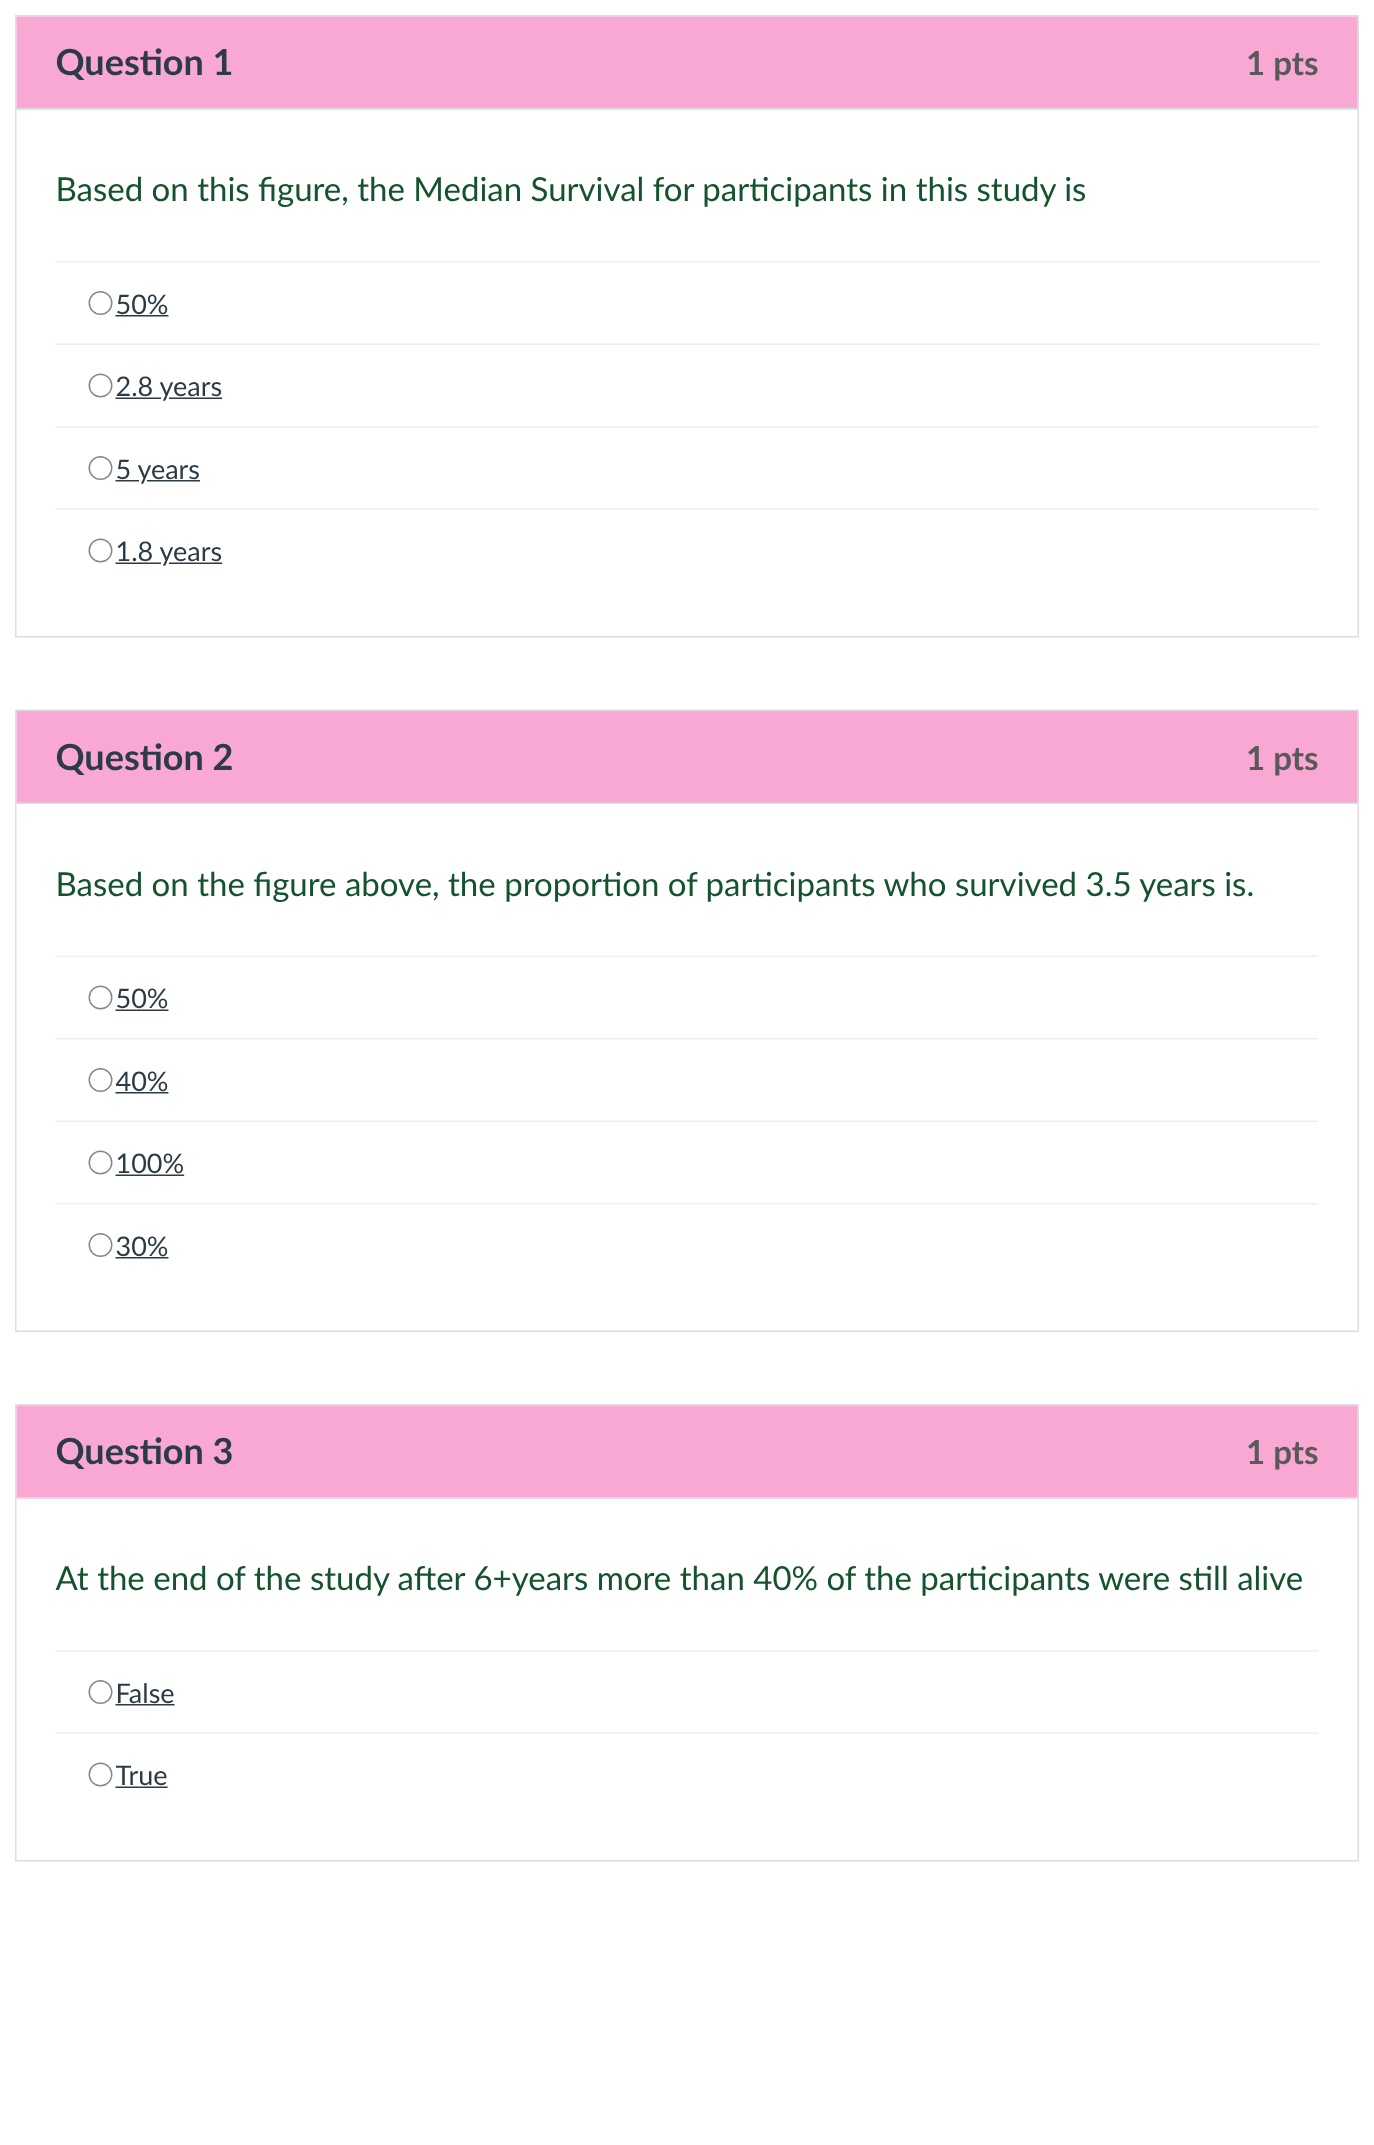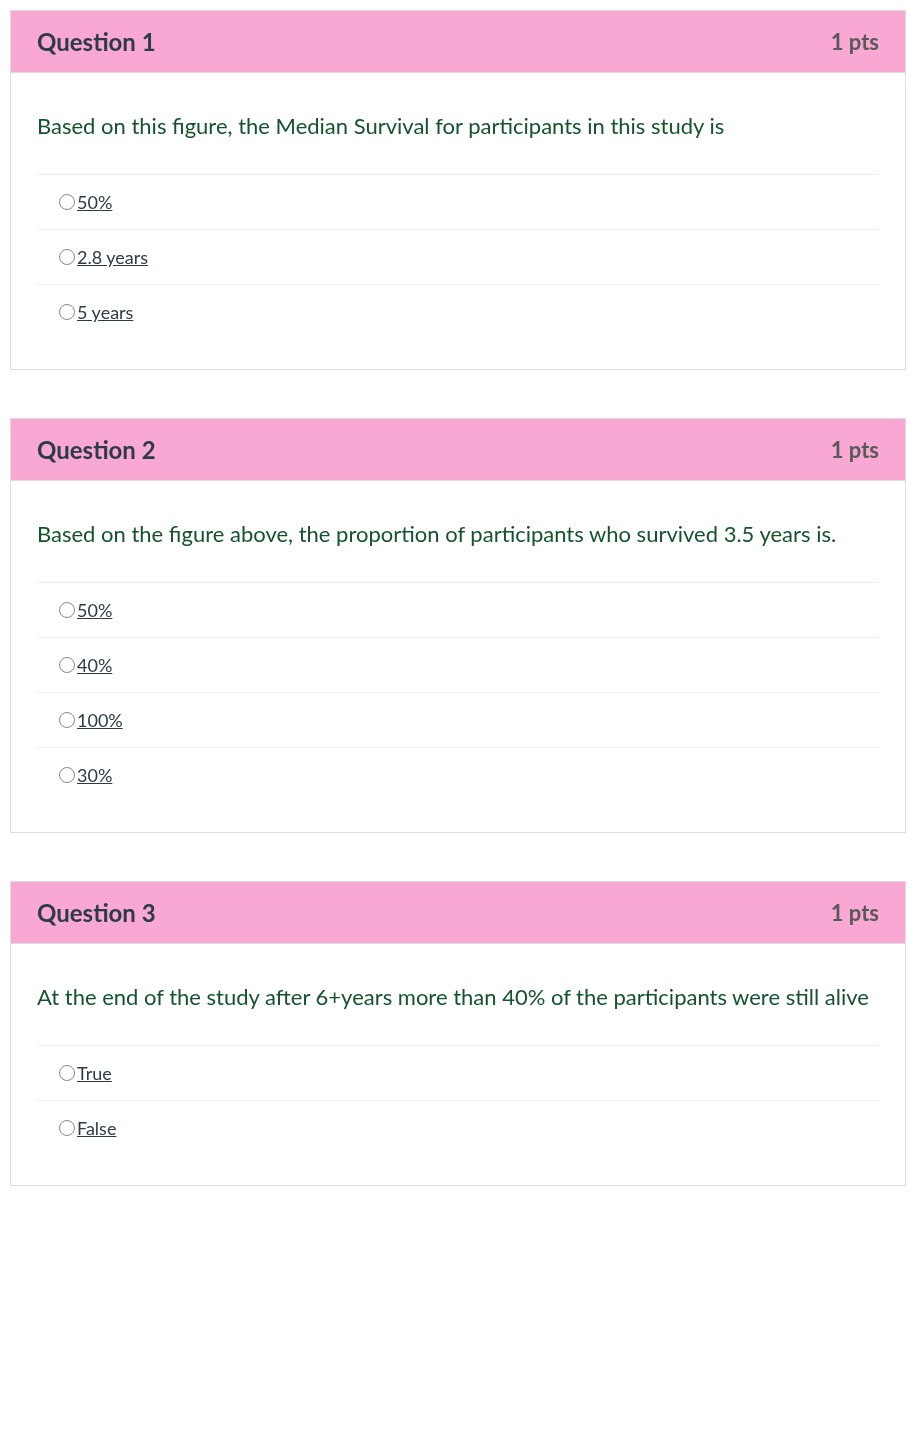--- a/index.html
+++ b/index.html
@@ -95,20 +95,24 @@
         <span class="option-label">50%</span>
       </label>
       <label class="option-row">
         <input type="radio" name="q1" class="radio" style="">
         <span class="option-label">2.8 years</span>
       </label>
       <label class="option-row">
         <input type="radio" name="q1" class="radio" style="">
         <span class="option-label">5 years</span>
       </label>
+      <label class="option-row">
+        <input type="radio" name="q1" class="radio" style="">
+        <span class="option-label">1.8 years</span>
+      </label>
     </div>
   </div>
 </div>
 
 <div class="question-card">
   <div class="card-header">
     <span class="title">Question 2</span>
     <span class="pts">1 pts</span>
   </div>
   <div class="card-body">
@@ -137,21 +141,21 @@
 <div class="question-card">
   <div class="card-header">
     <span class="title">Question 3</span>
     <span class="pts">1 pts</span>
   </div>
   <div class="card-body">
     <div class="prompt">At the end of the study after 6+years more than 40% of the participants were still alive</div>
     <div class="options">
       <label class="option-row">
         <input type="radio" name="q3" class="radio" style="">
-        <span class="option-label">True</span>
+        <span class="option-label">False</span>
       </label>
       <label class="option-row">
         <input type="radio" name="q3" class="radio" style="">
-        <span class="option-label">False</span>
+        <span class="option-label">True</span>
       </label>
     </div>
   </div>
 </div>
 
 </body></html>

